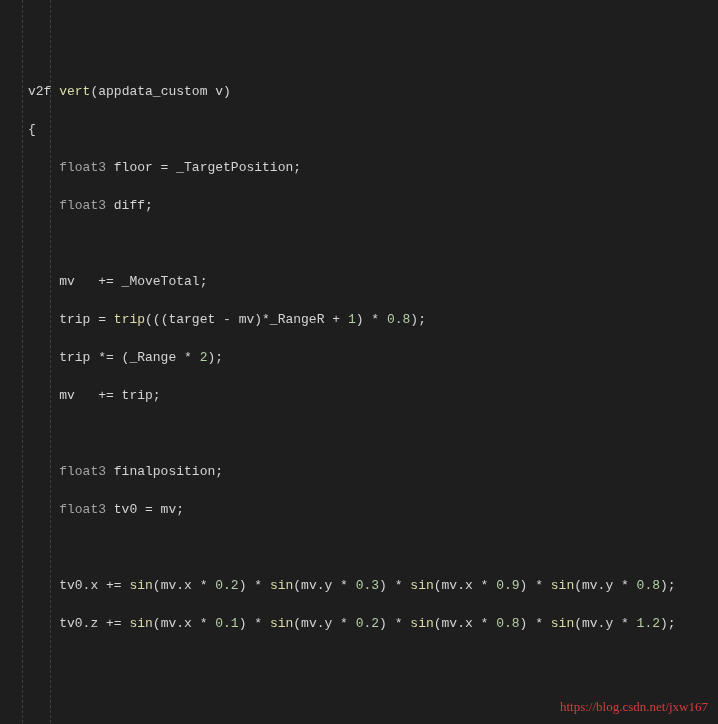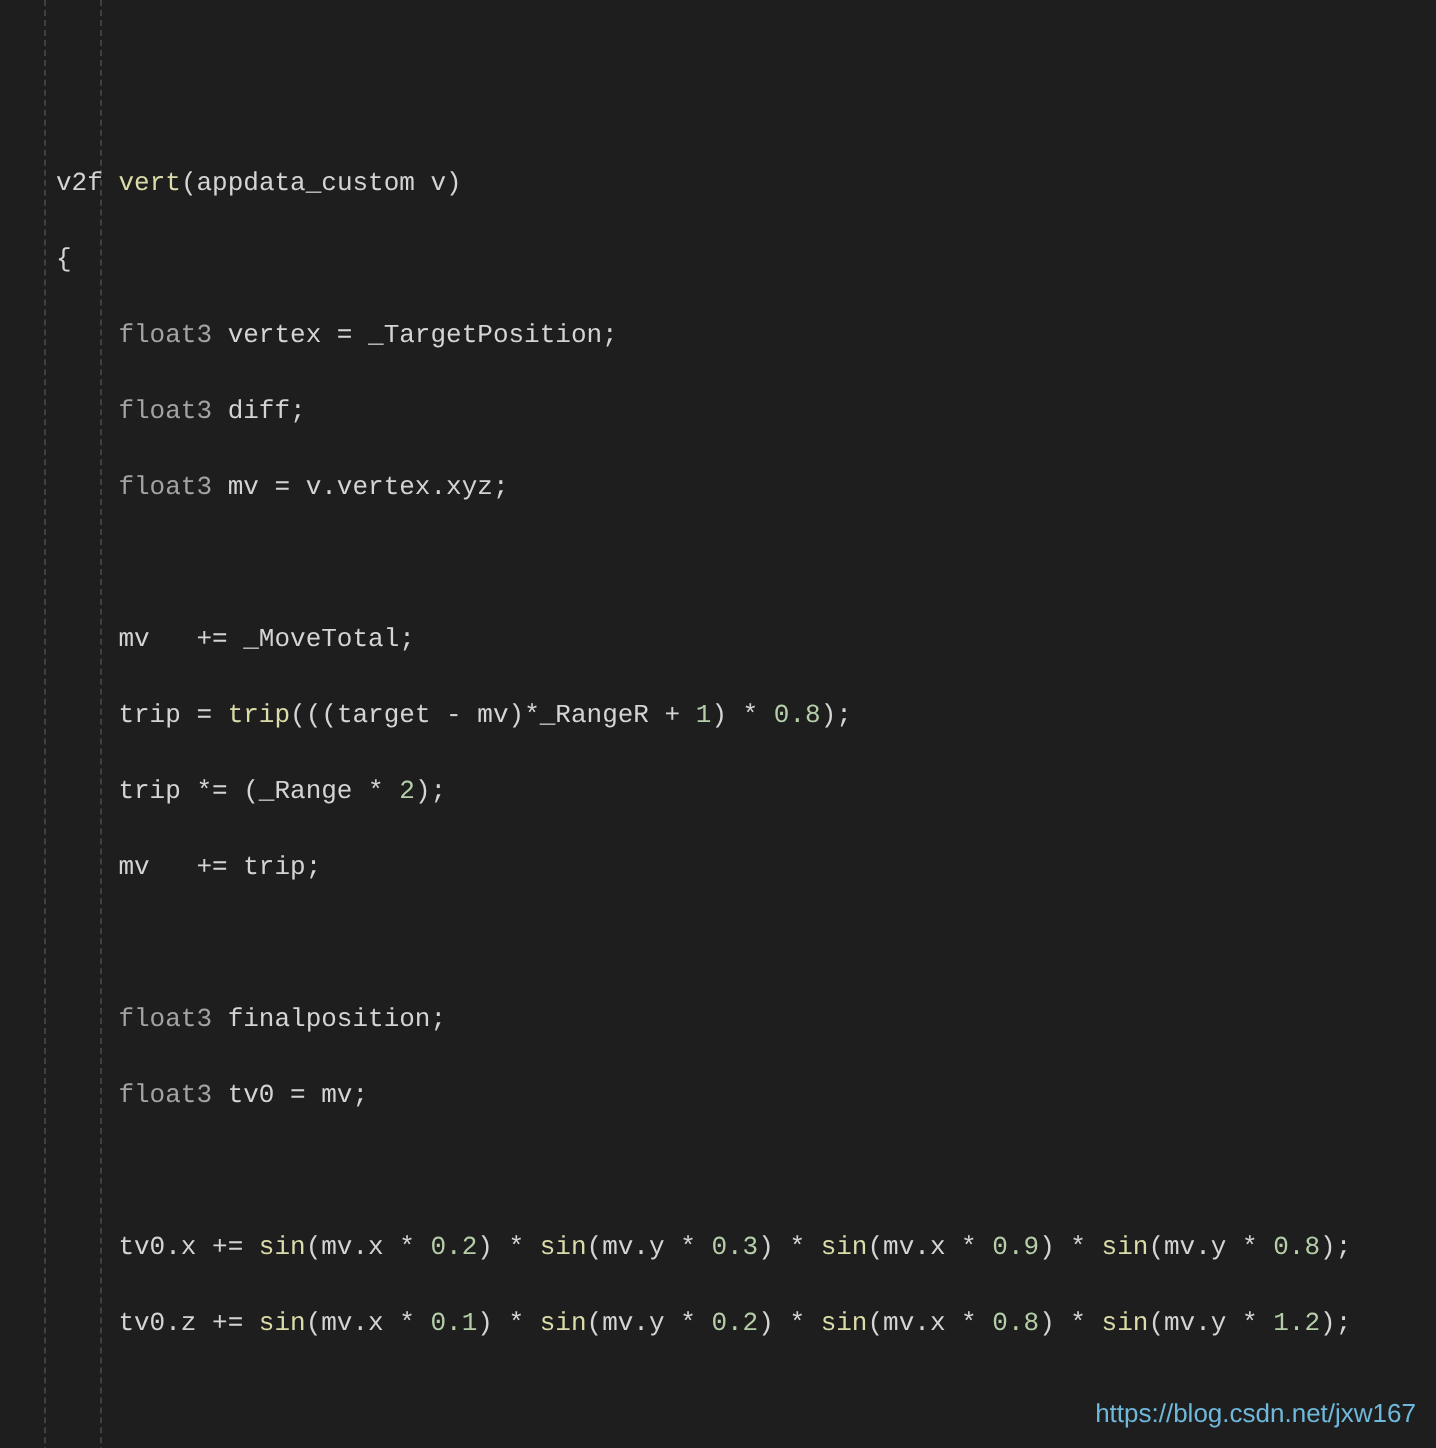--- a/index.html
+++ b/index.html
@@ -30,38 +30,37 @@
   .g2 { left: 50px; }
   .type { color: #a3a3a3; }
   .fn { color: #dcdcaa; }
   .num { color: #b5cea8; }
   .plain { color: #d4d4d4; }
   .row { position: relative; padding-left: 18px; }
   .watermark {
     position: absolute;
     bottom: 8px;
     right: 10px;
-    color: #7dd3fc;
+    color: #ef4444;
     font-size: 13px;
-    font-family: Liberation Sans, sans-serif;
+    font-family: Liberation Serif, serif;
     opacity: 0.85;
   }
 </style>
 </head>
 <body>
 
 <div class="editor">
 <div class="guide g1"></div>
 <div class="guide g2"></div>
 
 <div class="row"><span class="plain">v2f </span><span class="fn">vert</span><span class="plain">(appdata_custom v)</span></div>
 <div class="row"><span class="plain">{</span></div>
-<div class="row"><span class="type">    float3</span><span class="plain"> vertex = _TargetPosition;</span></div>
+<div class="row"><span class="type">    float3</span><span class="plain"> floor = _TargetPosition;</span></div>
 <div class="row"><span class="type">    float3</span><span class="plain"> diff;</span></div>
-<div class="row"><span class="type">    float3</span><span class="plain"> mv = v.vertex.xyz;</span></div>
 <div class="row">&nbsp;</div>
 <div class="row"><span class="plain">    mv   += _MoveTotal;</span></div>
 <div class="row"><span class="plain">    trip = </span><span class="fn">trip</span><span class="plain">(((target - mv)*_RangeR + </span><span class="num">1</span><span class="plain">) * </span><span class="num">0.8</span><span class="plain">);</span></div>
 <div class="row"><span class="plain">    trip *= (_Range * </span><span class="num">2</span><span class="plain">);</span></div>
 <div class="row"><span class="plain">    mv   += trip;</span></div>
 <div class="row">&nbsp;</div>
 <div class="row"><span class="type">    float3</span><span class="plain"> finalposition;</span></div>
 <div class="row"><span class="type">    float3</span><span class="plain"> tv0 = mv;</span></div>
 <div class="row">&nbsp;</div>
 <div class="row"><span class="plain">    tv0.x += </span><span class="fn">sin</span><span class="plain">(mv.x * </span><span class="num">0.2</span><span class="plain">) * </span><span class="fn">sin</span><span class="plain">(mv.y * </span><span class="num">0.3</span><span class="plain">) * </span><span class="fn">sin</span><span class="plain">(mv.x * </span><span class="num">0.9</span><span class="plain">) * </span><span class="fn">sin</span><span class="plain">(mv.y * </span><span class="num">0.8</span><span class="plain">);</span></div>

